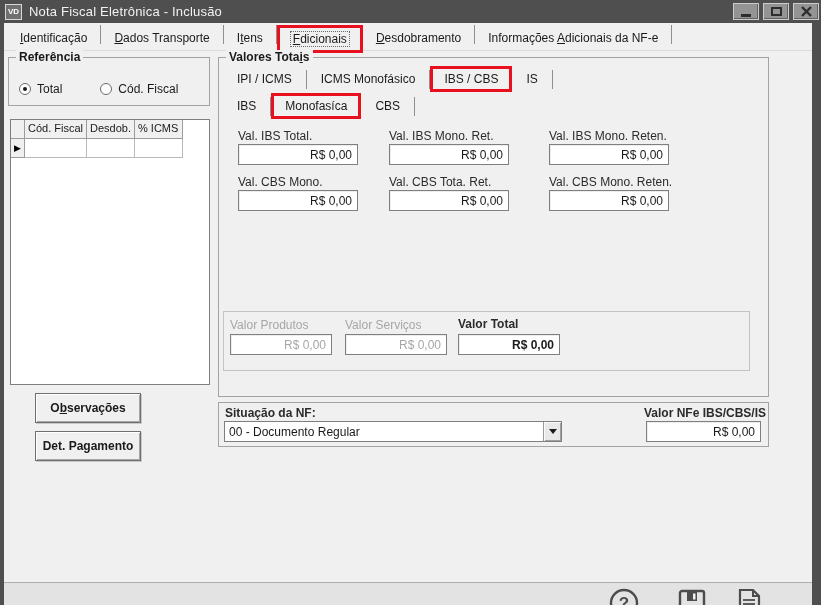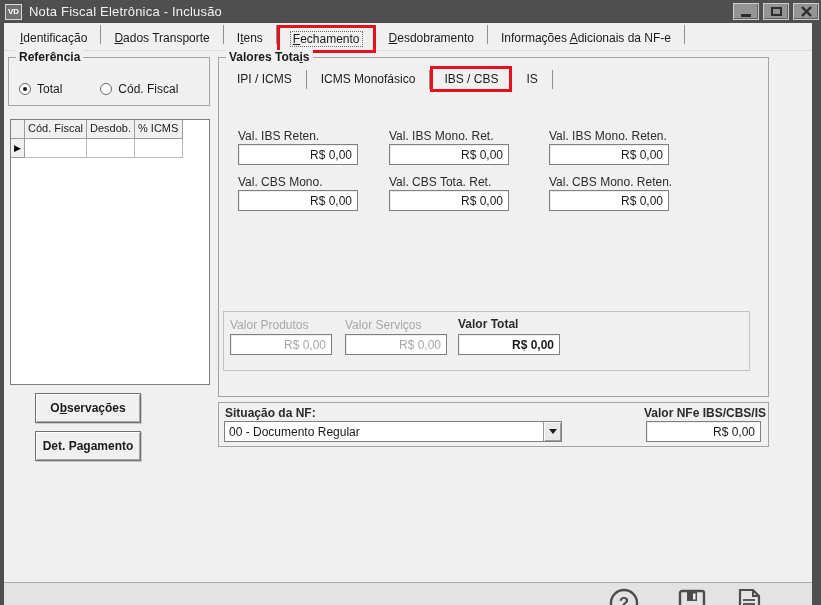--- a/index.html
+++ b/index.html
@@ -164,21 +164,21 @@
 <div class="content">
 
   <div class="tabbar">
     <div class="tab"><span></span><span class="u">I</span><span>dentificação</span></div>
     <div class="tsep"></div>
     <div class="tab"><span></span><span class="u">D</span><span>ados Transporte</span></div>
     <div class="tsep"></div>
     <div class="tab"><span>I</span><span class="u">t</span><span>ens</span></div>
     <div class="tsep"></div>
     <div class="tab annotated">
-      <span class="focus-dotted"><span></span><span class="u">F</span><span>echamento</span></span>
+      <span class="focus-dotted"><span></span><span class="u">F</span><span>dicionais</span></span>
     </div>
     <div class="tab"><span></span><span class="u">D</span><span>esdobramento</span></div>
     <div class="tsep"></div>
     <div class="tab"><span>Informações </span><span class="u">A</span><span>dicionais da NF-e</span></div>
     <div class="tsep"></div>
   </div>
 
   <div class="groupbox" style="left:4px; top:34px; width:202px; height:49px;">
     <div class="legend">Referência</div>
     <div class="radio-row">
@@ -223,22 +223,29 @@
     <div class="subtabs" style="left:4px; top:8px;">
       <div class="subtab">IPI / ICMS</div>
       <div class="tsep"></div>
       <div class="subtab">ICMS Monofásico</div>
       <div class="tsep"></div>
       <div class="subtab annotated">IBS / CBS</div>
       <div class="subtab">IS</div>
       <div class="tsep"></div>
     </div>
 
-
-    <div class="field-label" style="left:19px; top:71px;">Val. IBS Reten.</div>
+    <div class="subtabs" style="left:4px; top:35px;">
+      <div class="subtab">IBS</div>
+      <div class="tsep"></div>
+      <div class="subtab annotated">Monofasíca</div>
+      <div class="subtab">CBS</div>
+      <div class="tsep"></div>
+    </div>
+
+    <div class="field-label" style="left:19px; top:71px;">Val. IBS Total.</div>
     <div class="field-box" style="left:19px; top:86px; width:120px;">
         <span>R$ 0,00</span>
       </div>
     <div class="field-label" style="left:170px; top:71px;">Val. IBS Mono. Ret.</div>
     <div class="field-box" style="left:170px; top:86px; width:120px;">
         <span>R$ 0,00</span>
       </div>
     <div class="field-label" style="left:330px; top:71px;">Val. IBS Mono. Reten.</div>
     <div class="field-box" style="left:330px; top:86px; width:120px;">
         <span>R$ 0,00</span>

